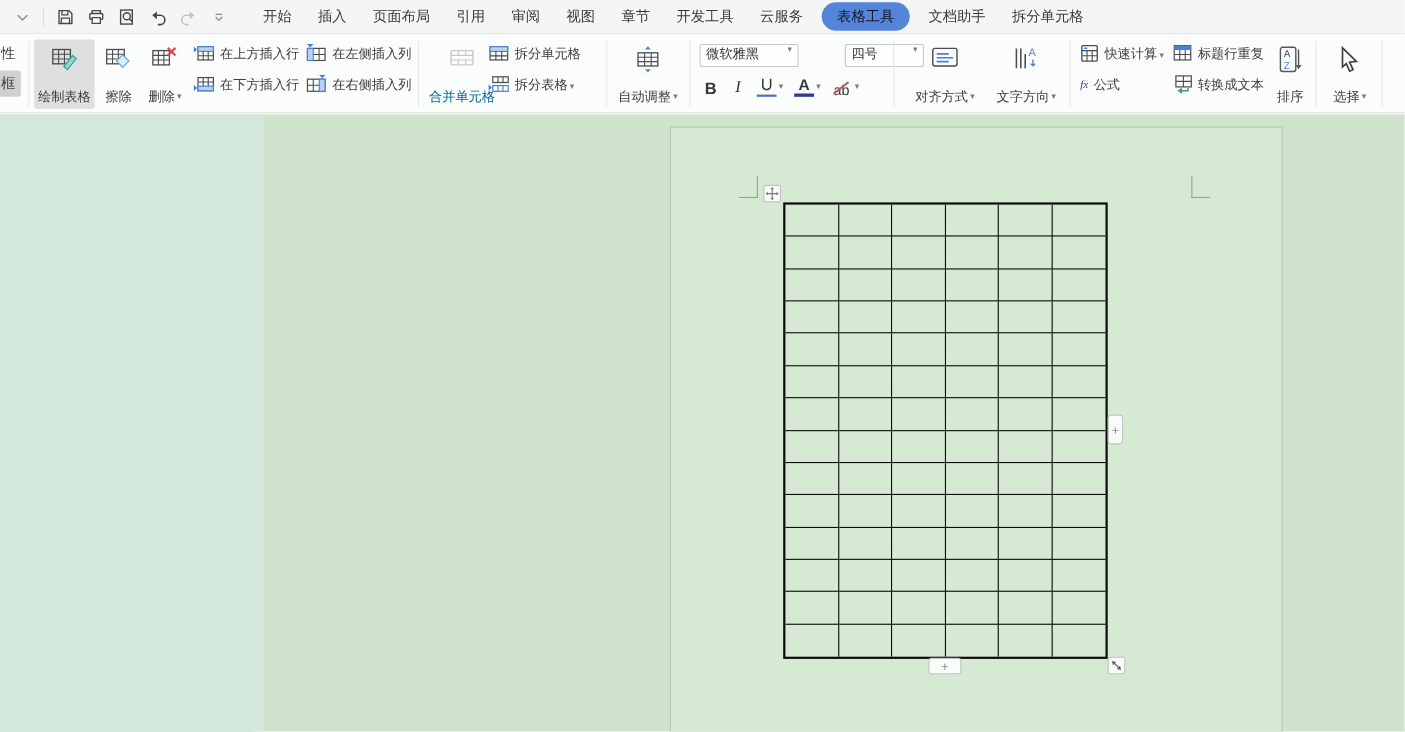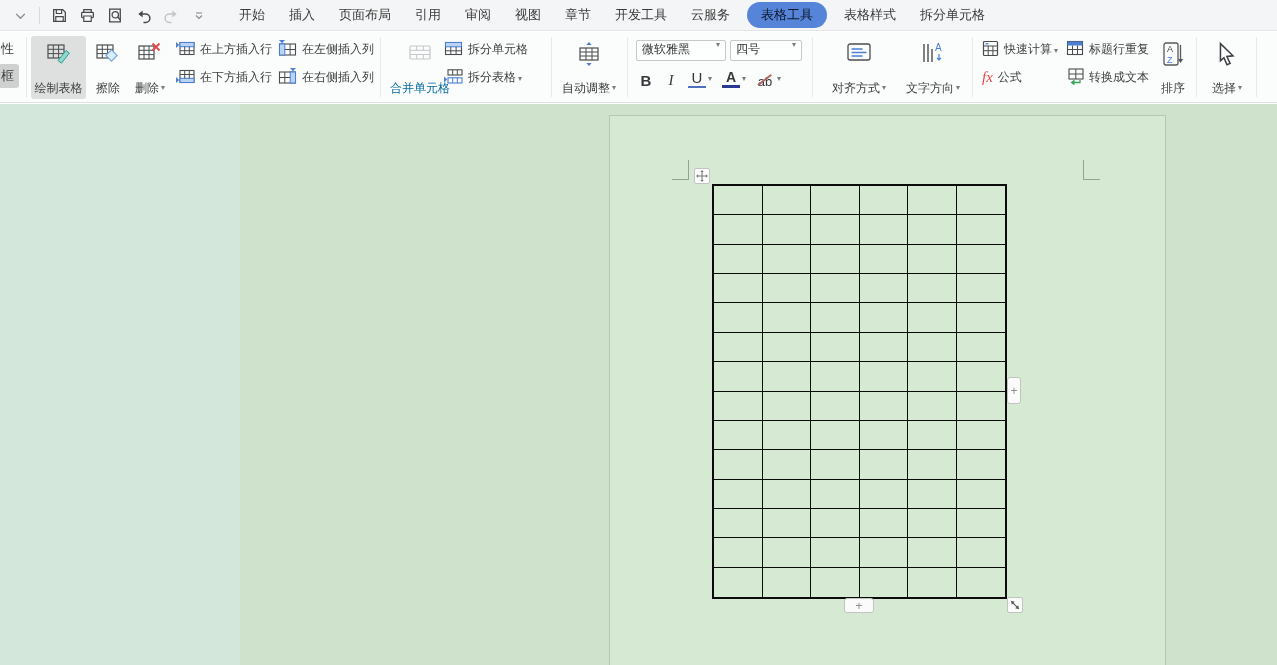--- a/index.html
+++ b/index.html
@@ -29,21 +29,21 @@
   .partial.sel{background:#cfd0d0;border-radius:3px}
   .combo{position:absolute;top:8px;height:21px;background:#fdfefe;border:1px solid #c6c8ca;border-radius:2px;font-size:12px;color:#333;display:flex;align-items:flex-start;justify-content:space-between;padding:0 5px}
   .fontrow{position:absolute;display:flex;align-items:center}
   .fmt{display:inline-flex;align-items:end;justify-content:center;width:18px;height:20px;font-size:15px;color:#35383a}
   .fmt.b{font-weight:bold}
   .fmt.i{font-style:italic;font-family:"Liberation Serif",serif}
   .fmt.u{text-decoration:none;border-bottom:2px solid #4f71bd;height:18px}
   .fmt.a{border-bottom:3px solid #2b3990;height:17px;font-weight:bold;font-size:14px}
   .shade{position:relative;display:inline-flex;align-items:end;width:20px;height:20px;font-size:13px;color:#35383a;justify-content:center}
   .shade .slash{position:absolute;left:1px;top:10px;width:17px;height:1.5px;background:#b06a63;transform:rotate(-38deg)}
-  .fx{font-style:italic;font-family:"Liberation Serif",serif;font-size:15px;color:#ef4444}
+  .fx{font-style:italic;font-family:"Liberation Serif",serif;font-size:10px;color:#4c1d95}
 
   
   .docarea{position:absolute;top:104px;left:0;right:0;bottom:0;background:#cfe3cc}
   .leftstrip{position:absolute;left:0;top:0;width:240px;height:100%;background:#d3e7da}
   .page{position:absolute;left:610px;top:12px;width:555px;height:550px;background:#d6e9d2;box-shadow:0 0 0 1px rgba(130,150,128,.35)}
   .mark{position:absolute;width:17px;height:20px}
   .mark.tl{left:62px;top:44px;border-right:1px solid #97a296;border-bottom:1px solid #97a296}
   .mark.tr{left:473px;top:44px;border-left:1px solid #97a296;border-bottom:1px solid #97a296}
   .dtable{position:absolute;left:102px;top:68px;width:295px;height:415px;display:grid;border:2px solid #0b0b0b;background:transparent}
   .cell{border-right:1.5px solid #0b0b0b;border-bottom:1.5px solid #0b0b0b}
@@ -111,21 +111,21 @@
         <span class="menu-item">开始</span>
         <span class="menu-item">插入</span>
         <span class="menu-item">页面布局</span>
         <span class="menu-item">引用</span>
         <span class="menu-item">审阅</span>
         <span class="menu-item">视图</span>
         <span class="menu-item">章节</span>
         <span class="menu-item">开发工具</span>
         <span class="menu-item">云服务</span>
         <span class="menu-item active">表格工具</span>
-        <span class="menu-item">表格样式</span>
+        <span class="menu-item">文档助手</span>
         <span class="menu-item">拆分单元格</span>
       </nav>
   </div>
 
   <div class="ribbon">
 
     <div class="partial" style="top:5px">性</div>
     <div class="partial sel" style="top:32px">框</div>
     <div class="vsep" style="left:26px"></div>
 
@@ -261,21 +261,21 @@
           <span>自动调整</span>
           <span class="dd">▾</span>
         </span>
     </div>
     <div class="vsep" style="left:627px"></div>
 
     <div class="combo" style="left:636px;width:90px">
       <span>微软雅黑</span>
       <span class="dd">▾</span>
     </div>
-    <div class="combo" style="left:730px;width:72px">
+    <div class="combo" style="left:768px;width:72px">
       <span>四号</span>
       <span class="dd">▾</span>
     </div>
     <div class="fontrow" style="left:637px;top:37px">
       <span class="fmt b">B</span>
       <span class="fmt i" style="margin-left:7px">I</span>
       <span class="fmt u" style="margin-left:8px">U</span>
       <span class="dd">▾</span>
       <span class="fmt a" style="margin-left:10px">A</span>
       <span class="dd">▾</span>

